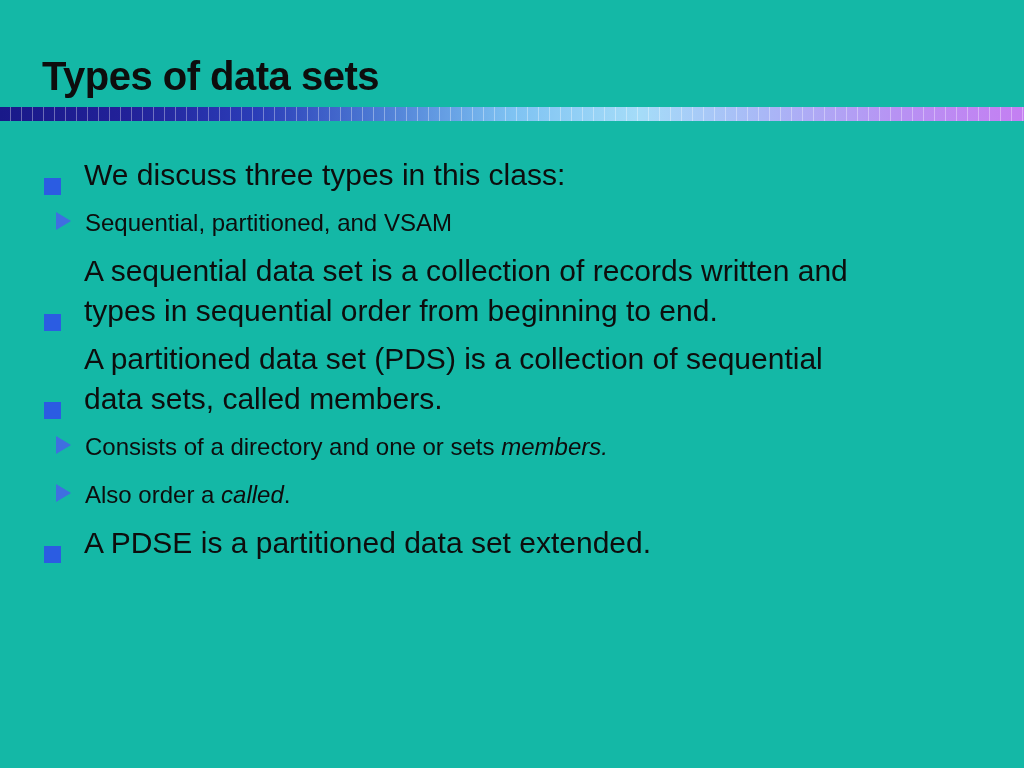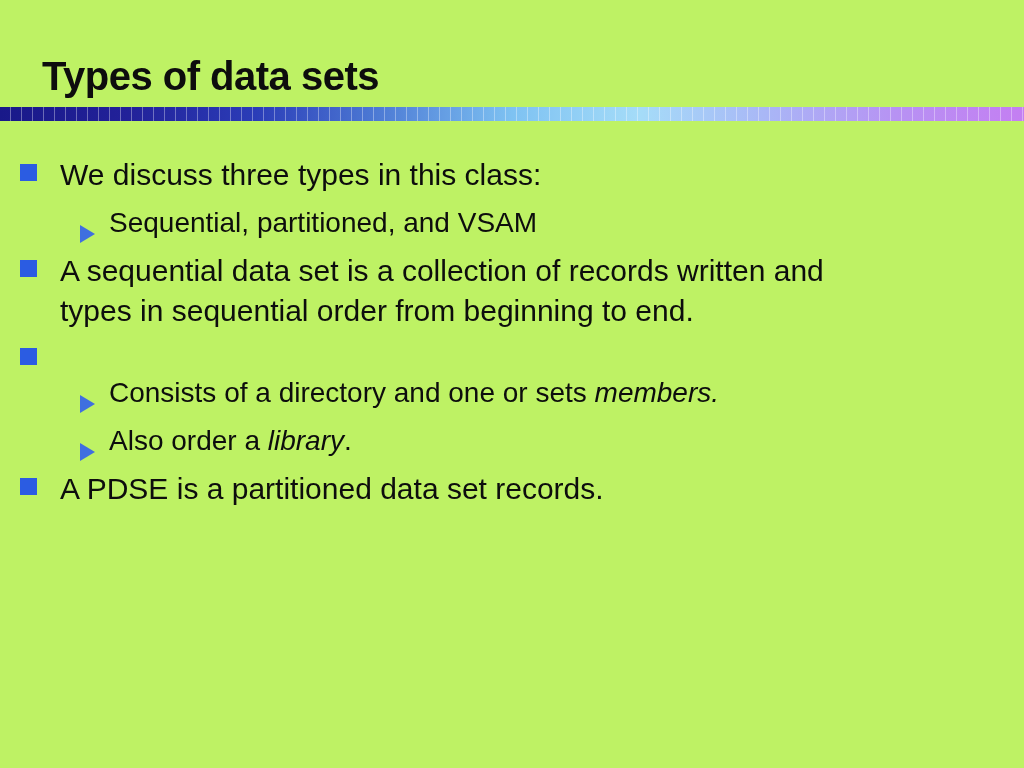--- a/index.html
+++ b/index.html
@@ -39,29 +39,29 @@
   }
   .content {
     margin-top: 34px;
   }
   .bullet-item {
     display: flex;
     align-items: flex-start;
     margin-bottom: 8px;
   }
   .bullet-item.level1 {
-    padding-left: 20px;
+    padding-left: 44px;
     font-size: 30px;
     line-height: 40px;
+    align-items: flex-end;
   }
   .bullet-item.level2 {
-    padding-left: 80px;
-    font-size: 28px;
+    padding-left: 56px;
+    font-size: 24px;
     line-height: 40px;
-    align-items: flex-end;
   }
   .bullet-square {
     flex: 0 0 auto;
     width: 17px;
     height: 17px;
     margin-top: 9px;
     margin-right: 23px;
   }
   .bullet-triangle {
     flex: 0 0 auto;
@@ -76,48 +76,50 @@
   }
   .bullet-text {
     white-space: pre-wrap;
   }
   .bullet-text em {
   }
 </style>
 </head>
 <body>
 
-<div class="slide" style="background: #bef264;">
+<div class="slide" style="background: #14b8a6;">
   <h1 class="slide-title" style="color: rgb(13, 13, 13);">Types of data sets</h1>
   <div class="title-divider" style="background: linear-gradient(90deg, rgb(25, 25, 137), rgb(34, 33, 153), rgb(43, 61, 184), rgb(79, 126, 214), rgb(126, 194, 242), rgb(165, 220, 248), rgb(169, 182, 246), rgb(183, 146, 243), rgb(196, 126, 242));">
     <div class="segments"></div>
   </div>
   <div class="content">
       <div class="bullet-item level1" style="color: rgb(13, 13, 13);">
         <span class="bullet-square" style="background: rgb(43, 92, 226);"></span>
         <span class="bullet-text"><span>We discuss three types in this class:</span></span>
       </div>
       <div class="bullet-item level2" style="color: rgb(13, 13, 13);">
         <span class="bullet-triangle" style="border-left-color: rgb(63, 111, 224);"></span>
         <span class="bullet-text"><span>Sequential, partitioned, and VSAM</span></span>
       </div>
       <div class="bullet-item level1" style="color: rgb(13, 13, 13);">
         <span class="bullet-square" style="background: rgb(43, 92, 226);"></span>
         <span class="bullet-text"><span>A sequential data set is a collection of records written and
 types in sequential order from beginning to end.</span></span>
       </div>
       <div class="bullet-item level1" style="color: rgb(13, 13, 13);">
         <span class="bullet-square" style="background: rgb(43, 92, 226);"></span>
+        <span class="bullet-text"><span>A partitioned data set (PDS) is a collection of sequential
+data sets, called members.</span></span>
       </div>
       <div class="bullet-item level2" style="color: rgb(13, 13, 13);">
         <span class="bullet-triangle" style="border-left-color: rgb(63, 111, 224);"></span>
         <span class="bullet-text"><span>Consists of a directory and one or sets </span><em>members.</em></span>
       </div>
       <div class="bullet-item level2" style="color: rgb(13, 13, 13);">
         <span class="bullet-triangle" style="border-left-color: rgb(63, 111, 224);"></span>
-        <span class="bullet-text"><span>Also order a </span><em>library</em><span>.</span></span>
+        <span class="bullet-text"><span>Also order a </span><em>called</em><span>.</span></span>
       </div>
       <div class="bullet-item level1" style="color: rgb(13, 13, 13);">
         <span class="bullet-square" style="background: rgb(43, 92, 226);"></span>
-        <span class="bullet-text"><span>A PDSE is a partitioned data set records.</span></span>
+        <span class="bullet-text"><span>A PDSE is a partitioned data set extended.</span></span>
       </div>
     </div>
 </div>
 
 </body></html>

